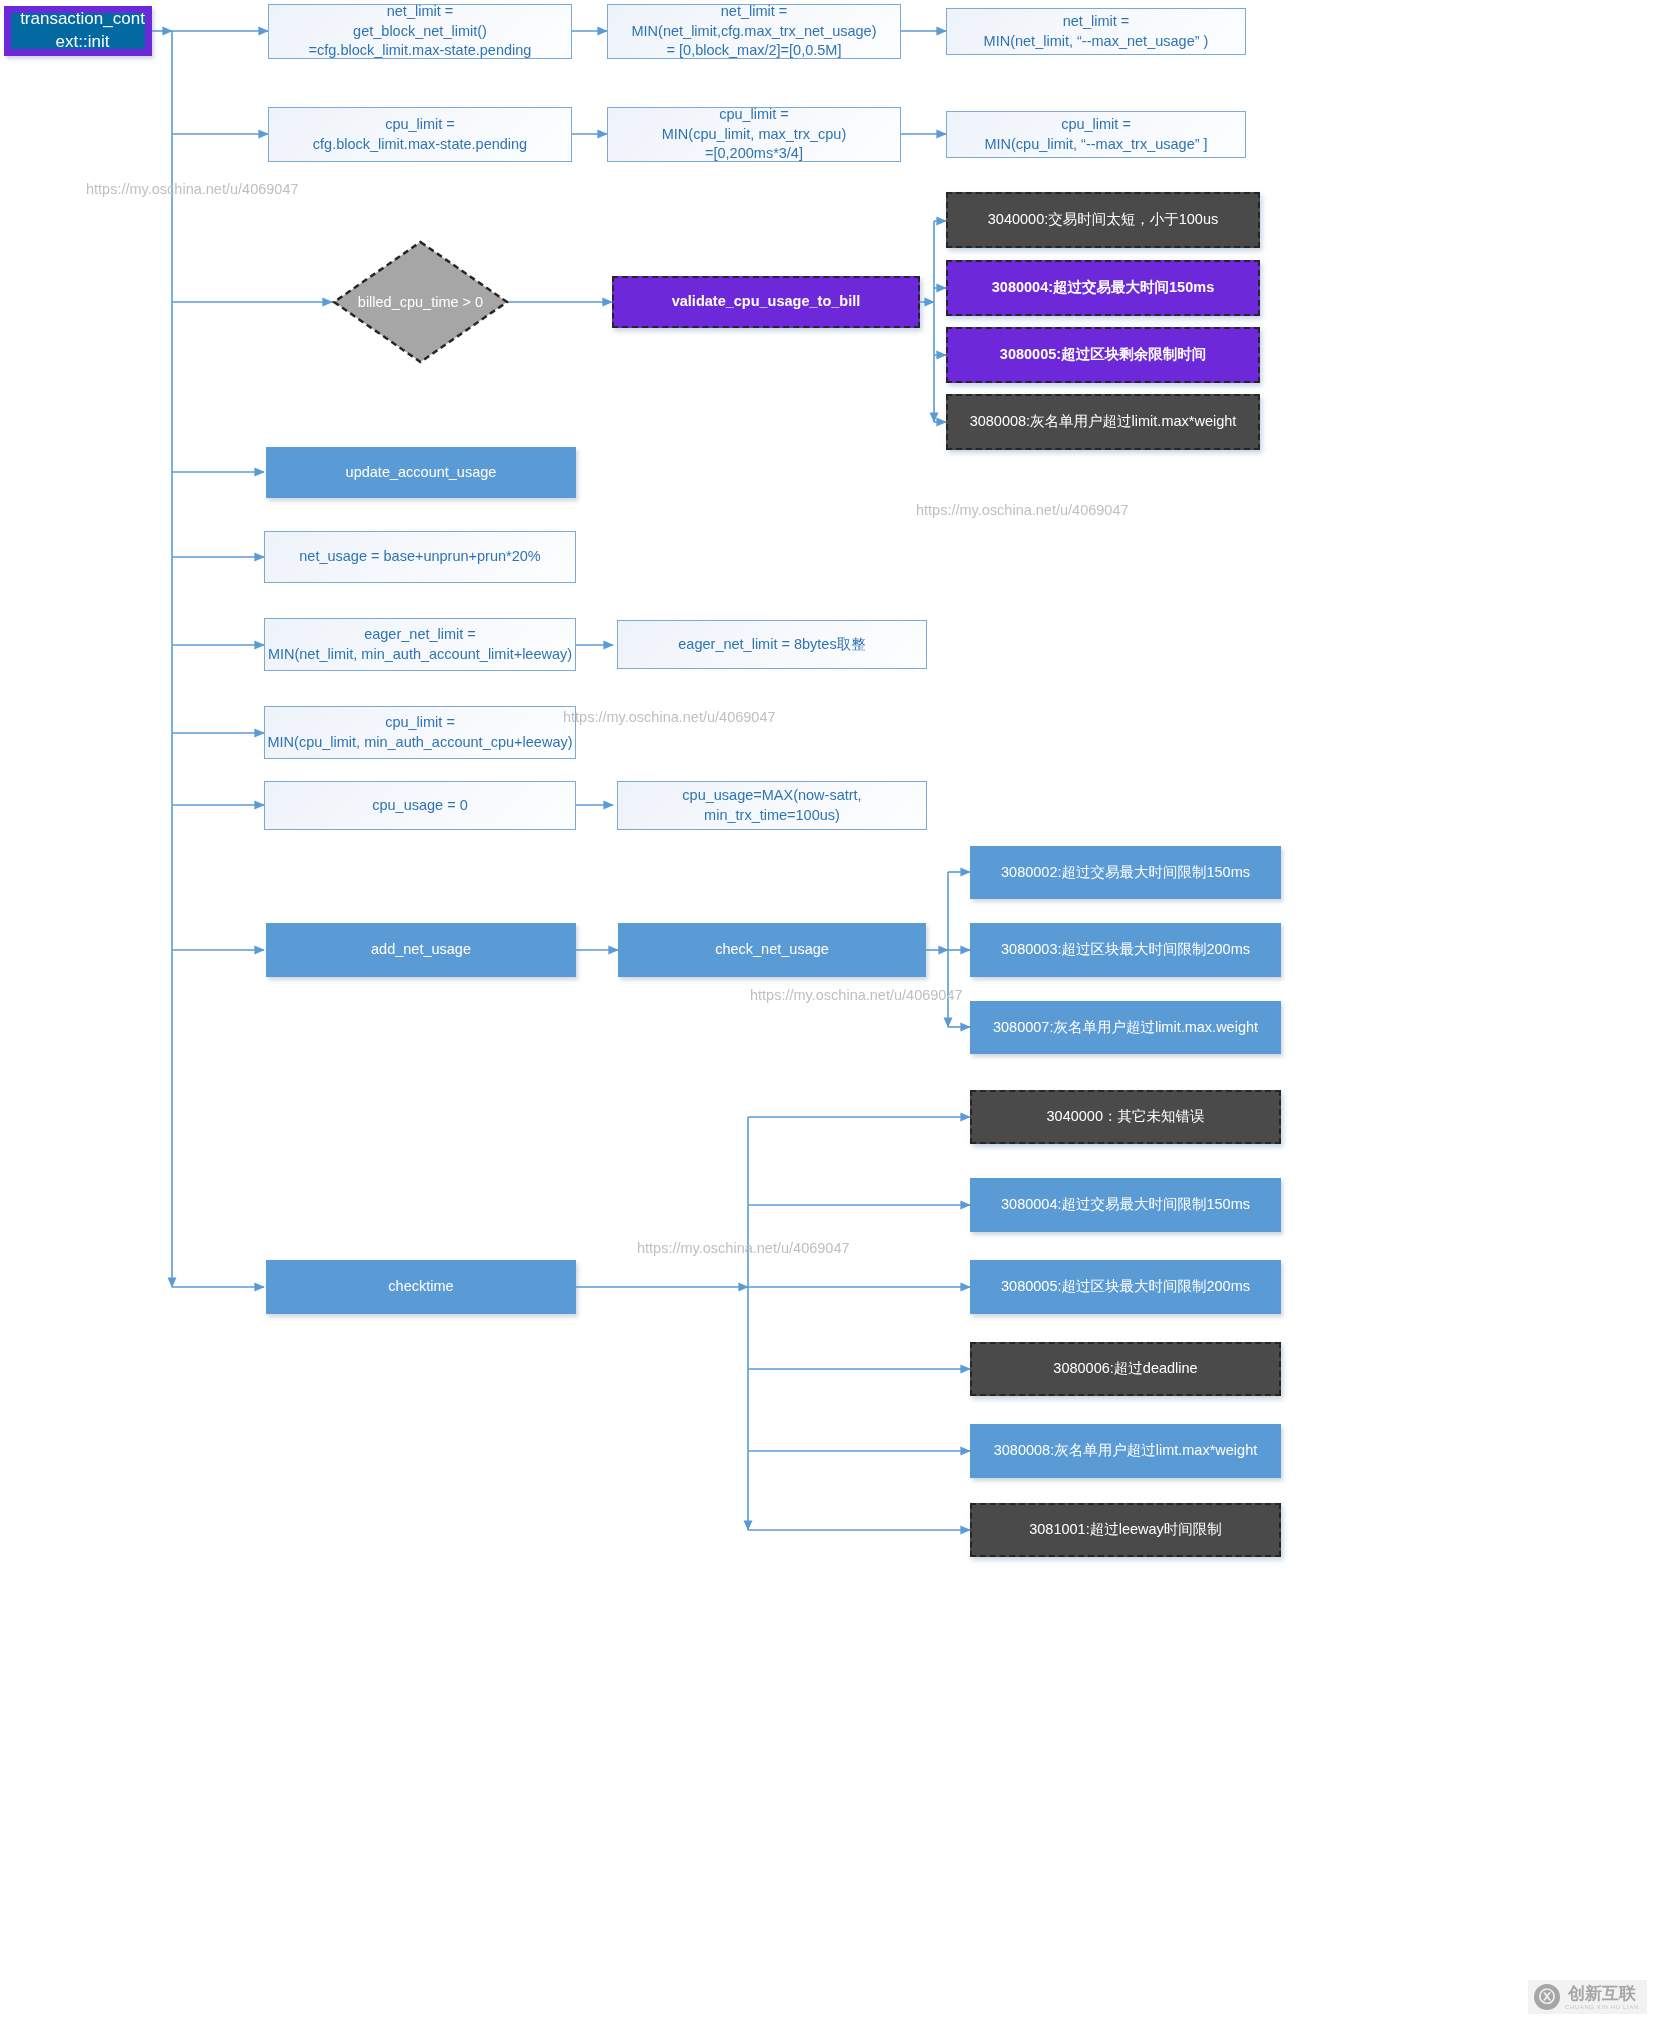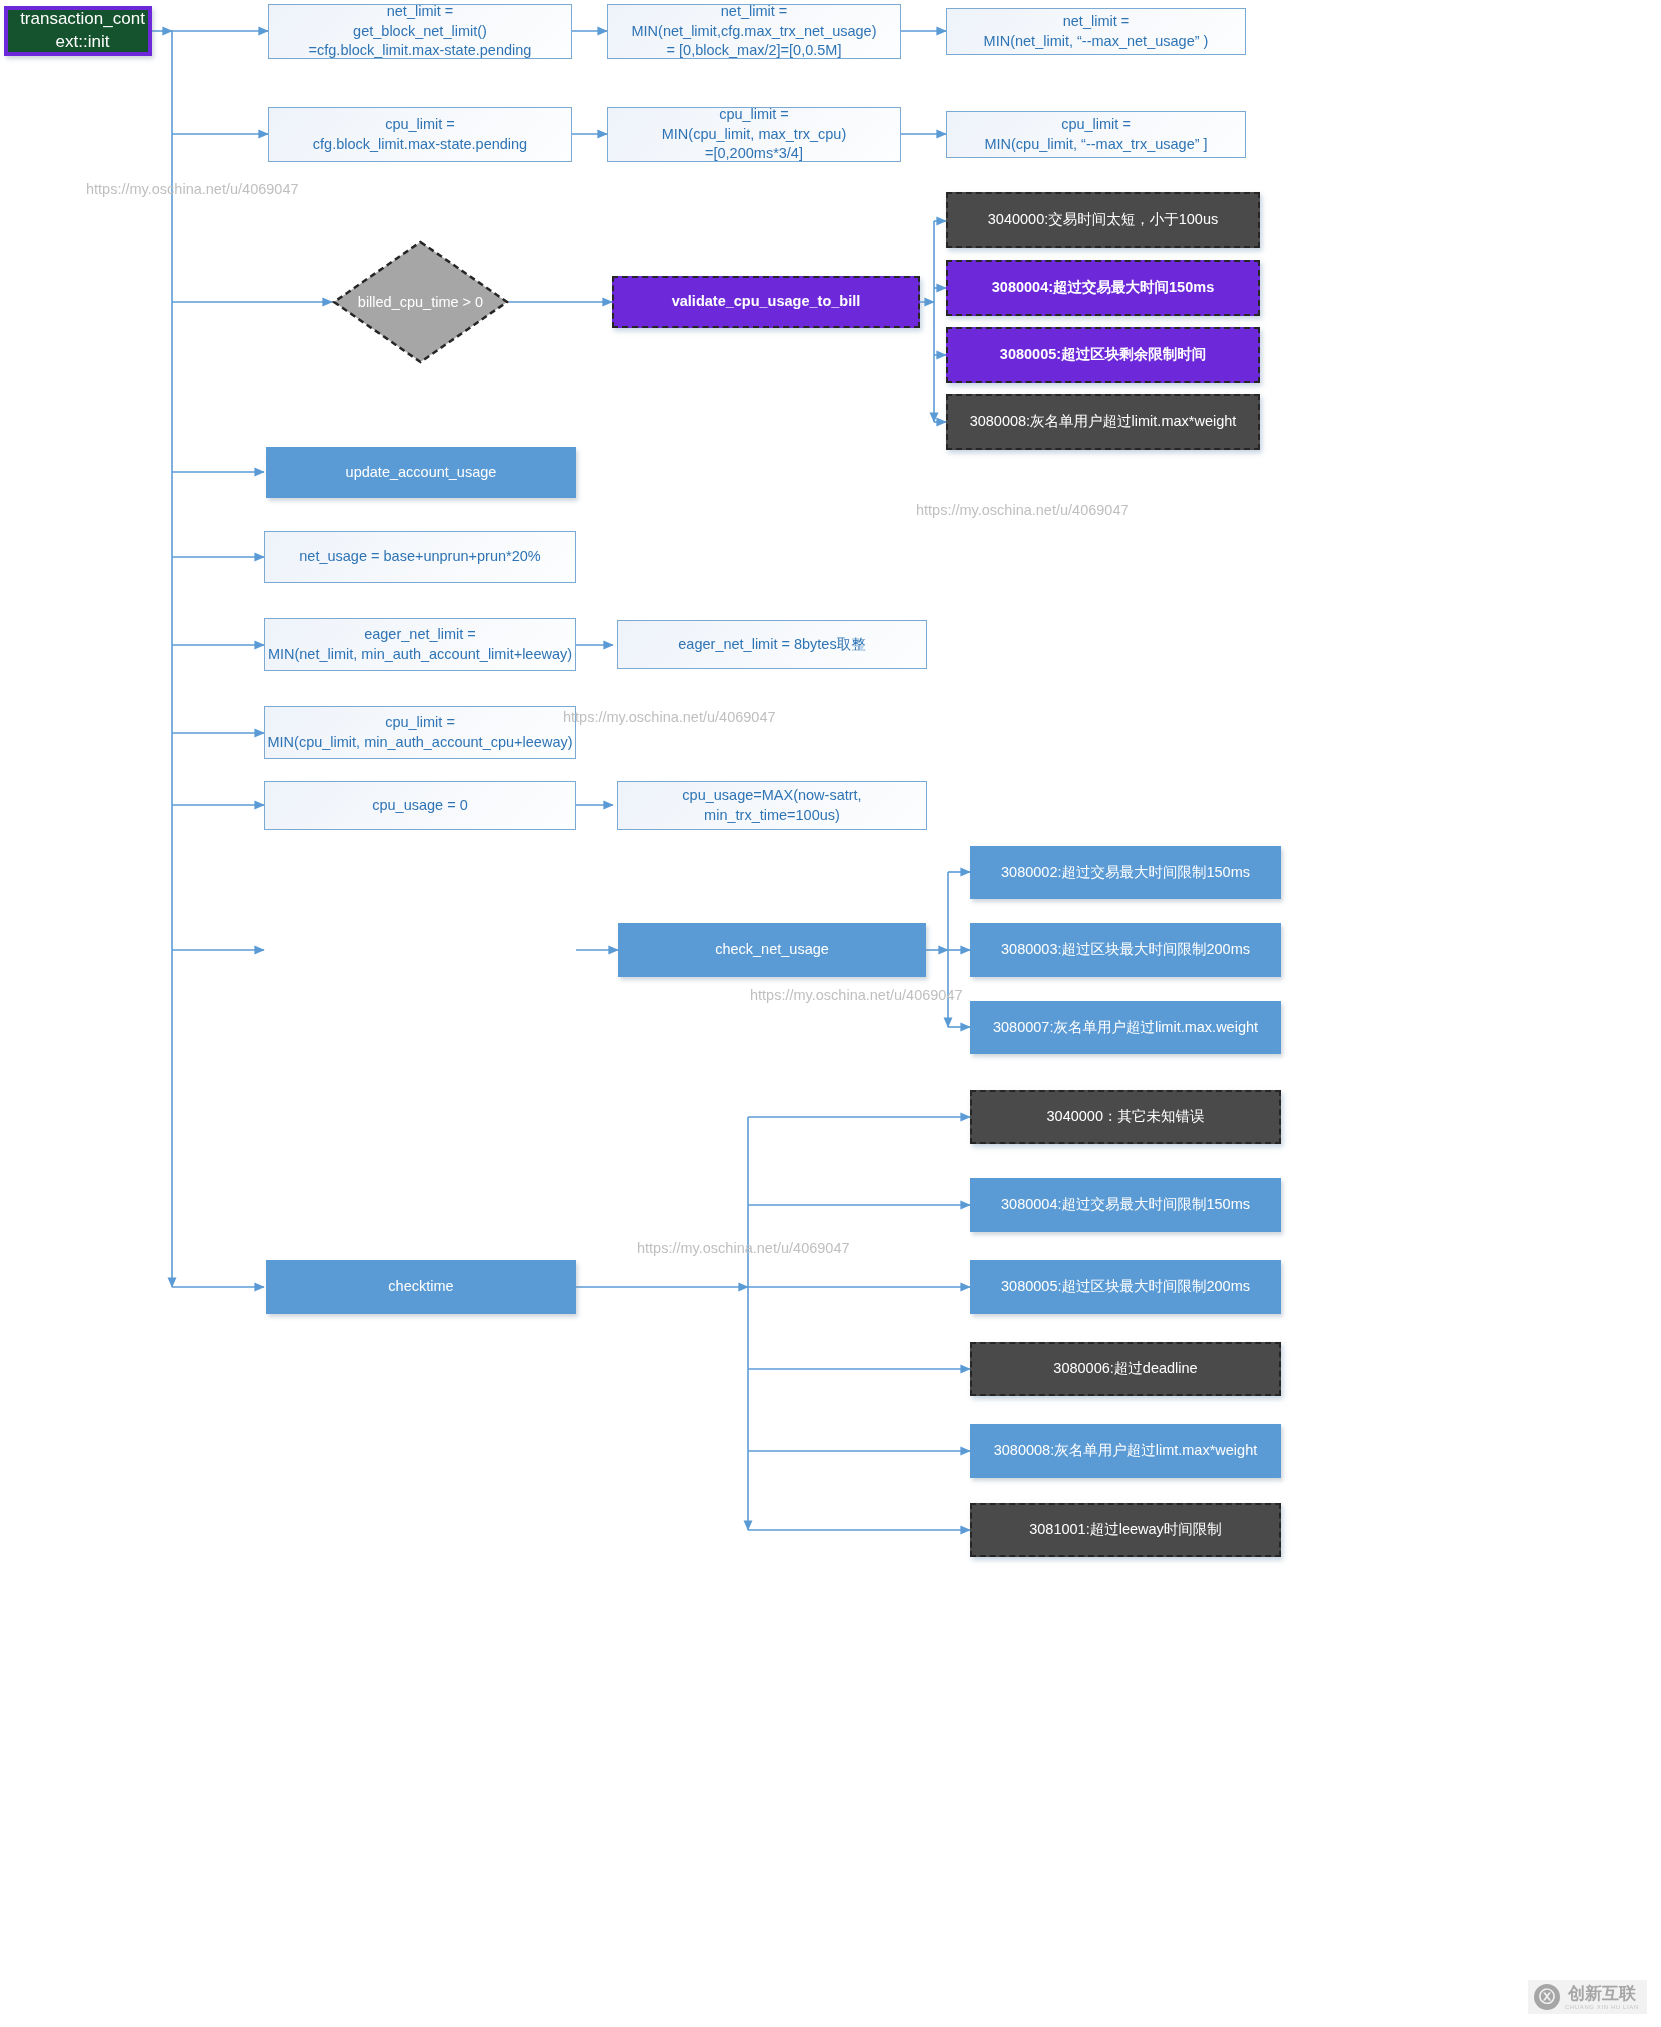--- a/index.html
+++ b/index.html
@@ -54,22 +54,22 @@
   .n-grey {
     background: #6d28d9;
     border: 2px dashed #262626;
     color: #ffffff;
     font-size: 14.5px;
     box-shadow: 2px 3px 5px rgba(150,175,200,0.55);
     font-weight: bold;
   }
   
   .n-start {
-    background: #14532d;
-    border: 4px solid #6d28d9;
+    background: #0369a1;
+    border: 7px solid #6d28d9;
     color: #ffffff;
     font-size: 17px;
     box-shadow: 2px 3px 4px rgba(120,140,160,0.35);
     padding-left: 9px;
   }
   
   .n-diamond {
     position: absolute;
     display: flex;
     align-items: center;
@@ -245,20 +245,21 @@
   <div class="node n-light" style="left:264px; top:618px; width:312px; height:53px;">eager_net_limit =
 MIN(net_limit, min_auth_account_limit+leeway)</div>
   <div class="node n-light" style="left:617px; top:620px; width:310px; height:49px;">eager_net_limit = 8bytes取整</div>
 
   <div class="node n-light" style="left:264px; top:706px; width:312px; height:53px;">cpu_limit =
 MIN(cpu_limit, min_auth_account_cpu+leeway)</div>
 
   <div class="node n-light" style="left:264px; top:781px; width:312px; height:49px;">cpu_usage = 0</div>
   <div class="node n-light" style="left:617px; top:781px; width:310px; height:49px;">cpu_usage=MAX(now-satrt, min_trx_time=100us)</div>
 
+  <div class="node n-blue" style="left:266px; top:923px; width:310px; height:54px;">add_net_usage</div>
   <div class="node n-blue" style="left:618px; top:923px; width:308px; height:54px;">check_net_usage</div>
 
   <div class="node n-blue" style="left:970px; top:846px; width:311px; height:53px;">3080002:超过交易最大时间限制150ms</div>
   <div class="node n-blue" style="left:970px; top:923px; width:311px; height:54px;">3080003:超过区块最大时间限制200ms</div>
   <div class="node n-blue" style="left:970px; top:1001px; width:311px; height:53px;">3080007:灰名单用户超过limit.max.weight</div>
 
   <div class="node n-blue" style="left:266px; top:1260px; width:310px; height:54px;">checktime</div>
 
   <div class="node n-dark" style="left:970px; top:1090px; width:311px; height:54px;">3040000：其它未知错误</div>
   <div class="node n-blue" style="left:970px; top:1178px; width:311px; height:54px;">3080004:超过交易最大时间限制150ms</div>

